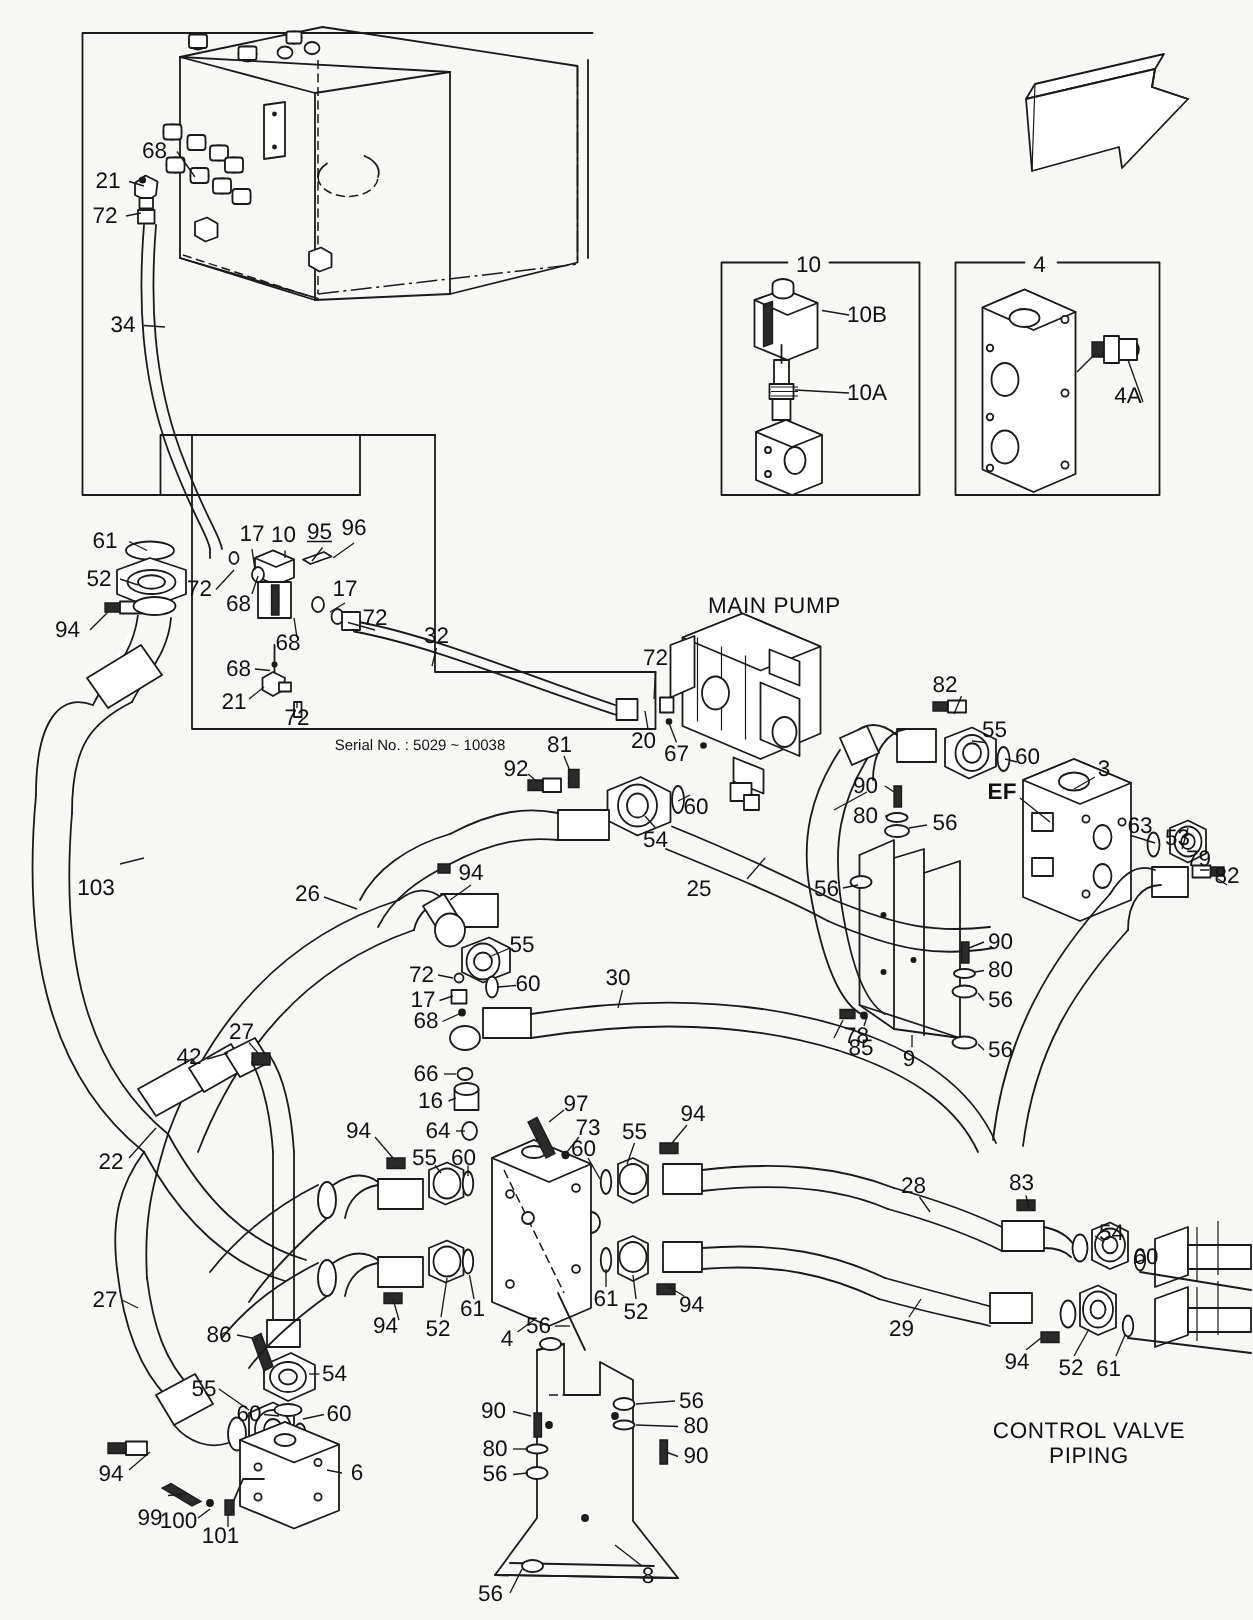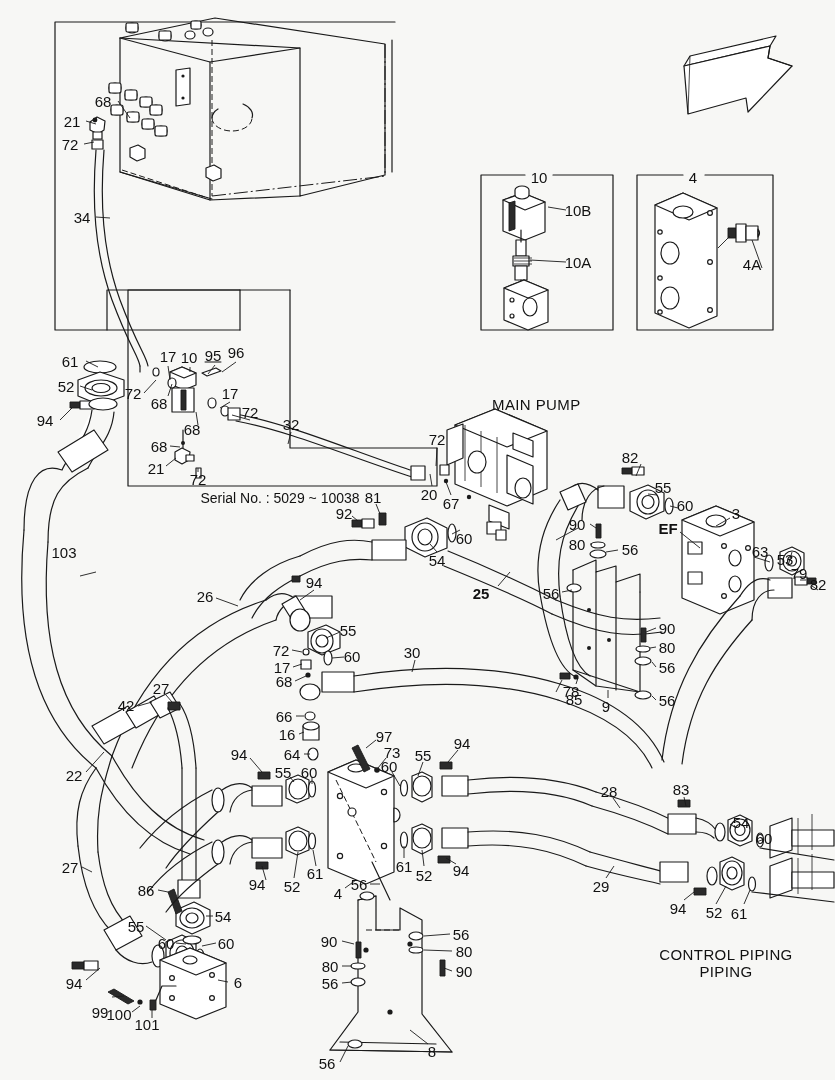--- a/index.html
+++ b/index.html
@@ -3,21 +3,21 @@
 <meta charset="utf-8">
 <style>
   html,body{margin:0;padding:0;background:#f7f7f5;}
   body{font-family:"Liberation Sans",sans-serif;}
   #sheet{position:relative;width:835px;height:1080px;background:#f7f7f5;overflow:hidden;}
   #sheet svg{position:absolute;left:0;top:0;}
   .lbl{position:absolute;font-family:"Liberation Sans",sans-serif;font-size:15px;color:#111;
        white-space:nowrap;line-height:1;transform:translate(-50%,-50%);}
   .lbl.hdr{font-size:15px;letter-spacing:.4px;}
   .lbl.bold{font-weight:bold;}
-  .lbl.serial{font-size:14px;}
+  .lbl.serial{font-size:10px;}
 </style>
 </head>
 <body>
 
 <div id="sheet">
 
   <svg width="835" height="1080" viewBox="0 0 835 1080">
     <defs>
       <style>
         .s{fill:none;stroke:#1a1a1a;stroke-width:1.2;stroke-linecap:round;stroke-linejoin:round;}
@@ -606,23 +606,23 @@
       <path class="lead" d="M342 983 L352 982"></path>
       <path class="lead" d="M450 934 L424 936"></path>
       <path class="lead" d="M452 951 L424 950"></path>
       <path class="lead" d="M452 971 L444 968"></path>
       <path class="lead" d="M340 1062 L348 1046"></path>
       <path class="lead" d="M428 1044 L410 1030"></path>
       <path class="lead" d="M578 528 L556 540"></path>
     </g>
   </svg>
 
-  <div class="lbl hdr" style="left:492px;top:404px;transform:translate(0,-50%);">MAIN PUMP</div>
-
-  <div class="lbl hdr" style="left:726px;top:954px;">CONTROL PIPING</div>
+  <div class="lbl hdr" style="left:472px;top:404px;transform:translate(0,-50%);">MAIN PUMP</div>
+
+  <div class="lbl hdr" style="left:726px;top:954px;">CONTROL VALVE</div>
   <div class="lbl hdr" style="left:726px;top:971px;">PIPING</div>
 
   <div class="lbl serial" style="left:280px;top:498px;">Serial No. : 5029 ~ 10038</div>
 
   <div id="callout-layer">
       <div class="lbl" style="left: 103px; top: 101px;">68</div>
       <div class="lbl" style="left: 72px; top: 121px;">21</div>
       <div class="lbl" style="left: 70px; top: 144px;">72</div>
       <div class="lbl" style="left: 82px; top: 217px;">34</div>
       <div class="lbl" style="left: 539px; top: 177px;">10</div>
@@ -646,22 +646,22 @@
       <div class="lbl" style="left: 156px; top: 468px;">21</div>
       <div class="lbl" style="left: 198px; top: 479px;">72</div>
       <div class="lbl" style="left: 291px; top: 424px;">32</div>
       <div class="lbl" style="left: 437px; top: 439px;">72</div>
       <div class="lbl" style="left: 429px; top: 494px;">20</div>
       <div class="lbl" style="left: 451px; top: 503px;">67</div>
       <div class="lbl" style="left: 344px; top: 513px;">92</div>
       <div class="lbl" style="left: 373px; top: 497px;">81</div>
       <div class="lbl" style="left: 464px; top: 538px;">60</div>
       <div class="lbl" style="left: 437px; top: 560px;">54</div>
-      <div class="lbl" style="left: 481px; top: 593px; font-weight: bold;">25</div>
-      <div class="lbl" style="left: 64px; top: 552px; text-align: right;">103</div>
+      <div class="lbl" style="left: 466px; top: 593px;">25</div>
+      <div class="lbl" style="left: 64px; top: 592px; text-align: right;">103</div>
       <div class="lbl" style="left: 205px; top: 596px;">26</div>
       <div class="lbl" style="left: 314px; top: 582px;">94</div>
       <div class="lbl" style="left: 348px; top: 630px;">55</div>
       <div class="lbl" style="left: 281px; top: 650px;">72</div>
       <div class="lbl" style="left: 352px; top: 656px;">60</div>
       <div class="lbl" style="left: 282px; top: 667px;">17</div>
       <div class="lbl" style="left: 284px; top: 681px;">68</div>
       <div class="lbl" style="left: 412px; top: 652px;">30</div>
       <div class="lbl" style="left: 284px; top: 716px;">66</div>
       <div class="lbl" style="left: 287px; top: 734px;">16</div>

